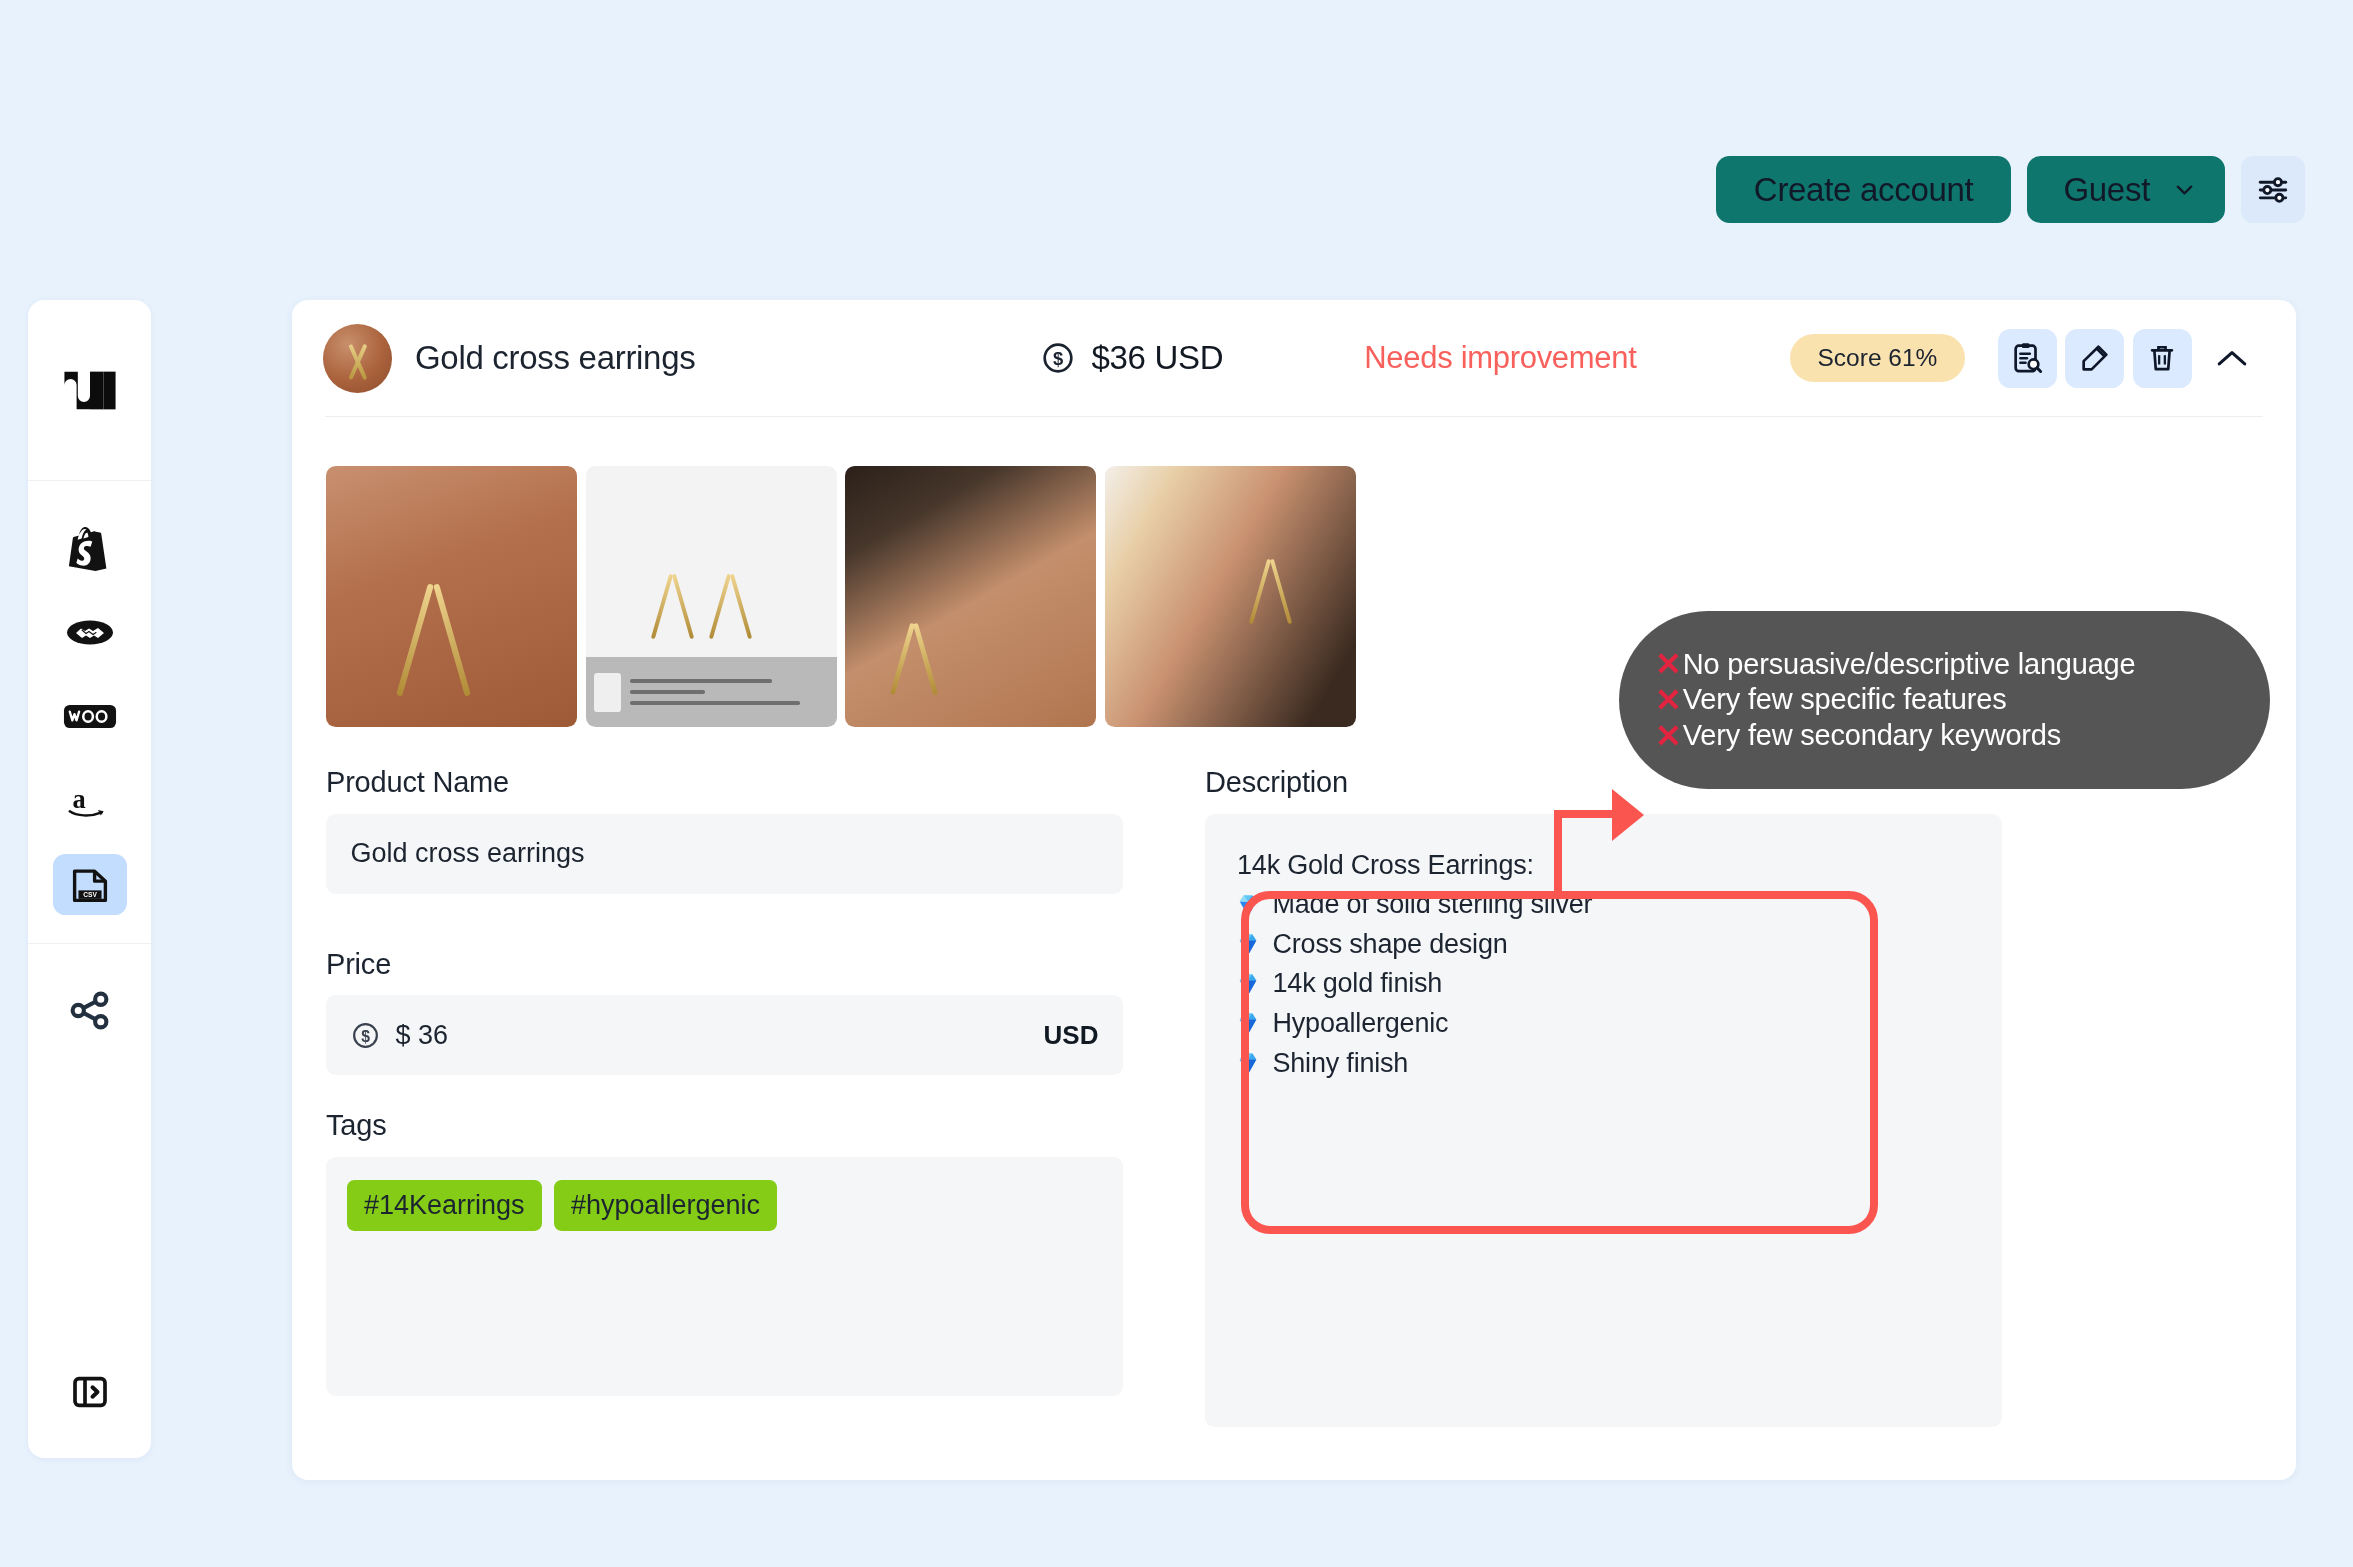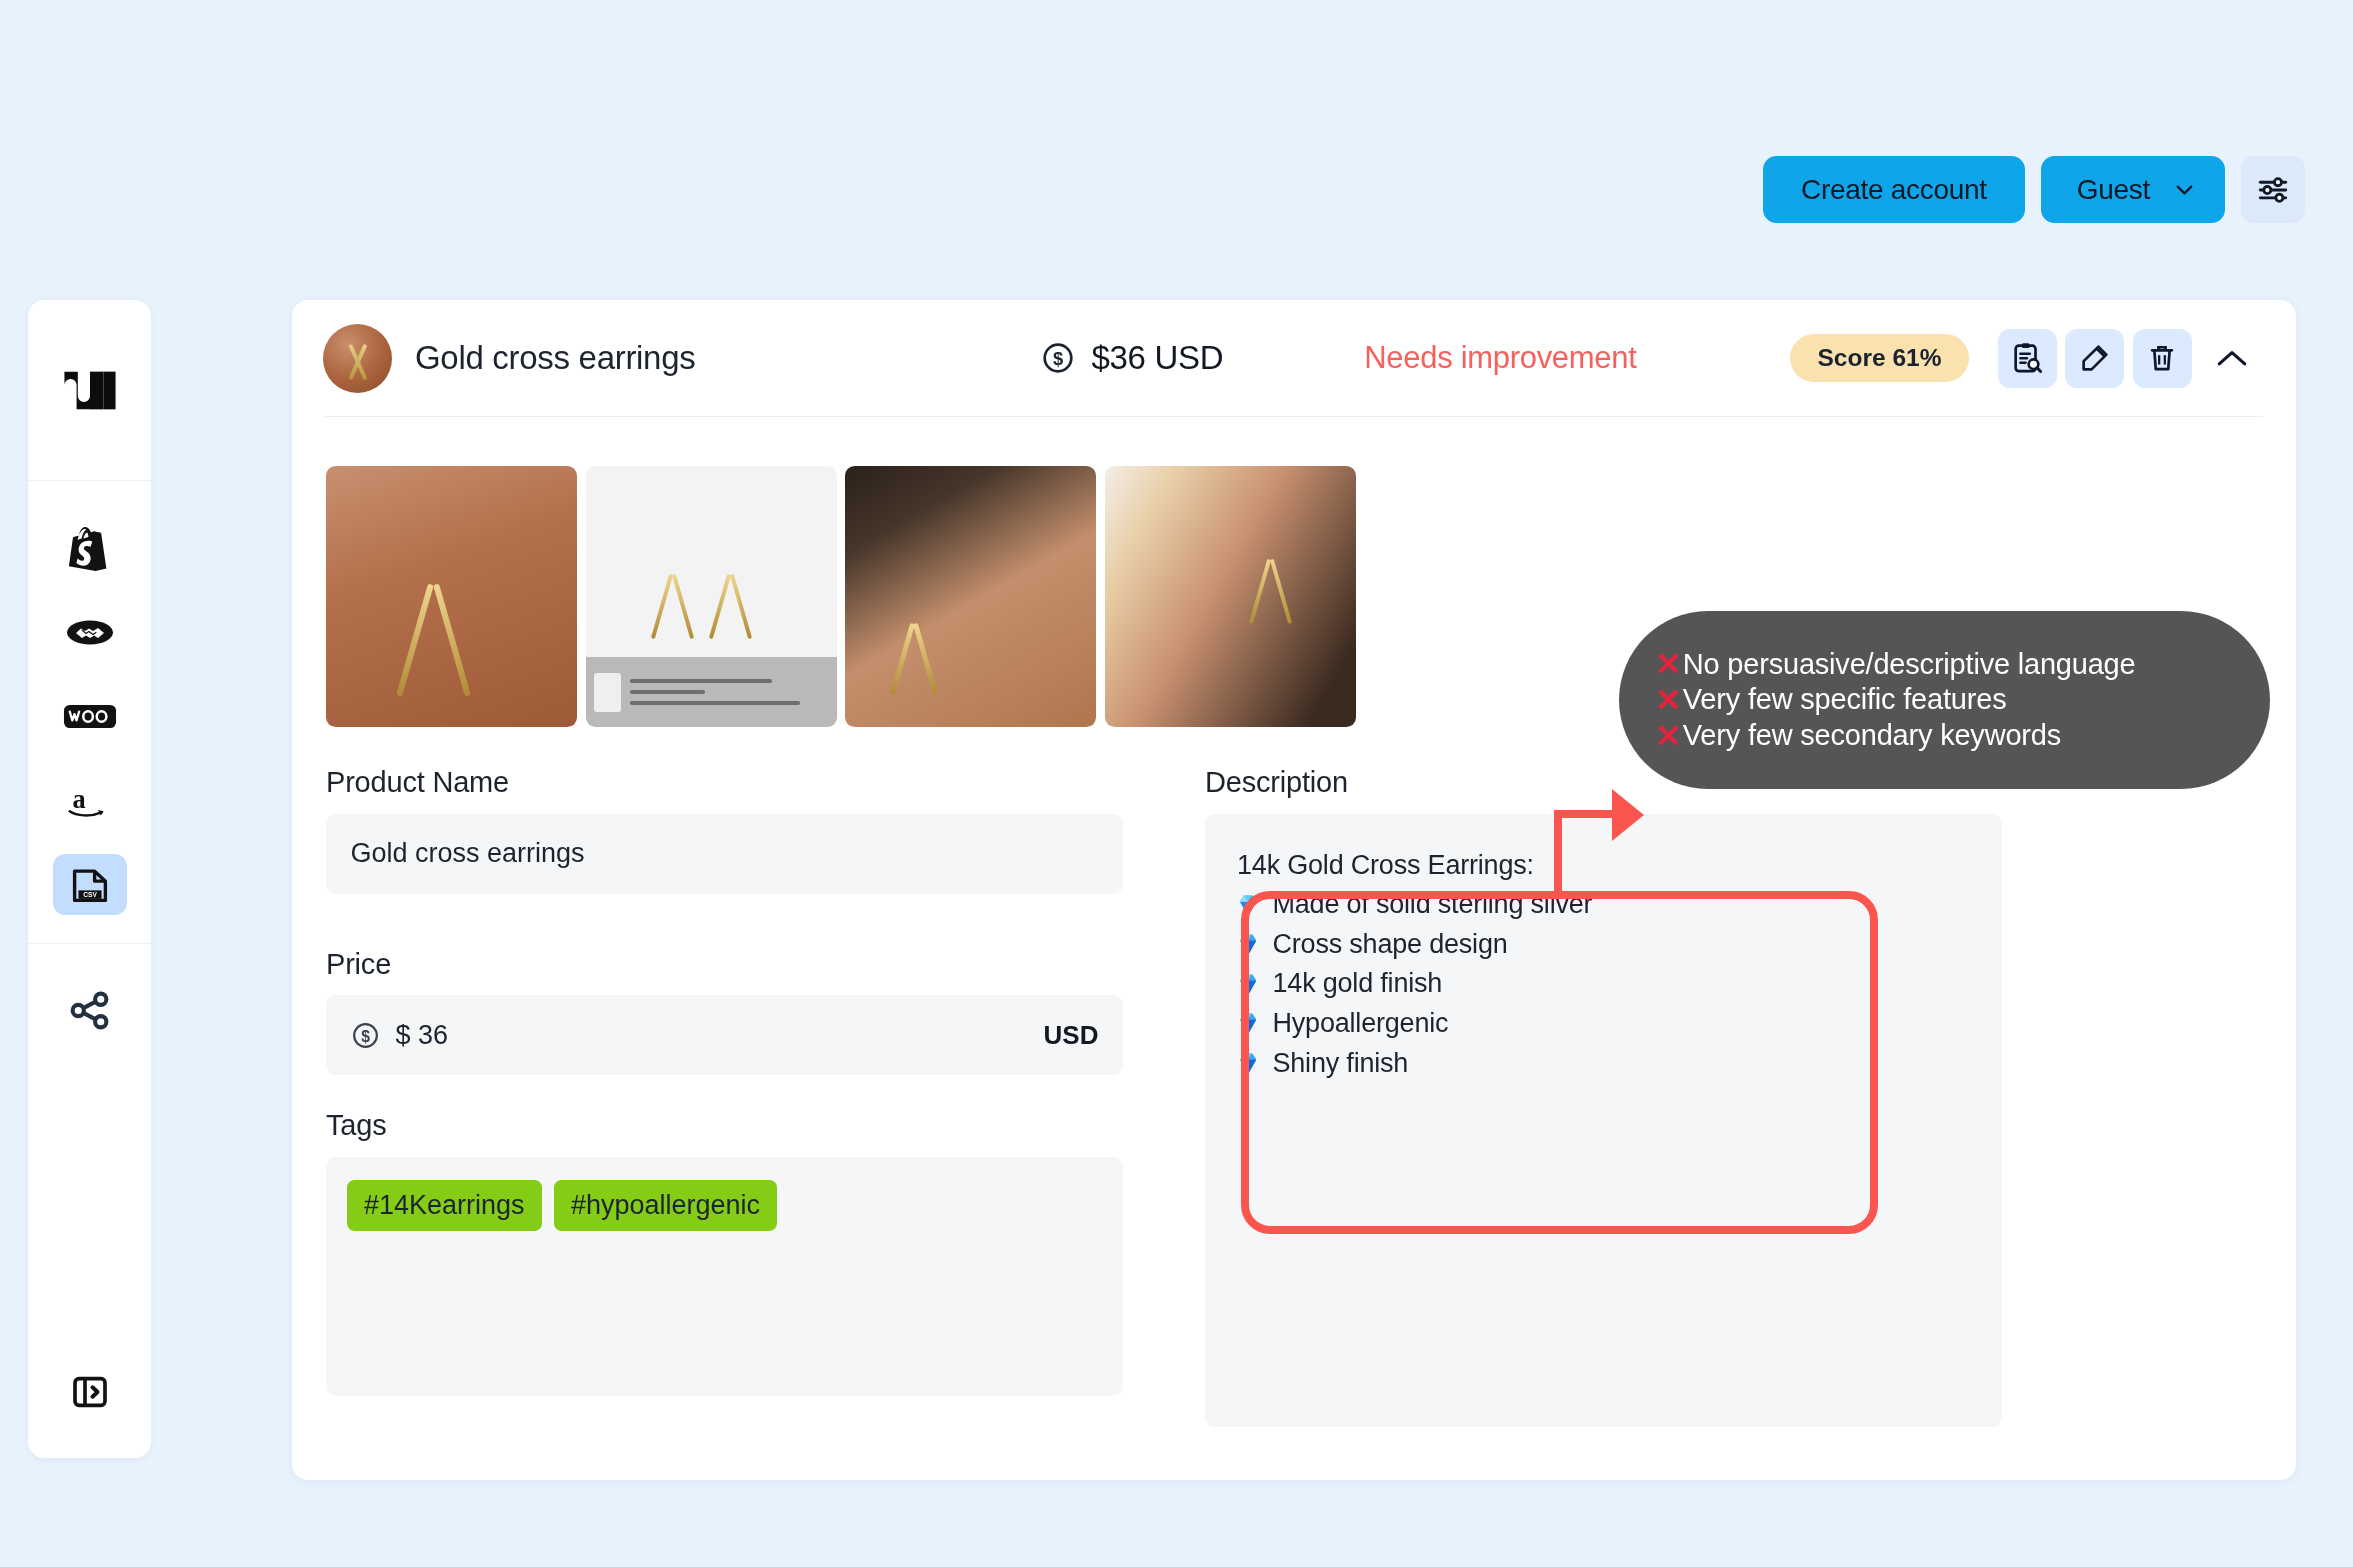--- a/index.html
+++ b/index.html
@@ -10,23 +10,23 @@
     overflow: hidden;
   }
   .page { position: relative; width: 2354px; height: 1567px; background: #e8f2fd; }
 
   
   .topbar {
     position: absolute; top: 156px; right: 49px;
     display: flex; align-items: center; gap: 16px;
   }
   .pill-btn {
-    background: #0ea5e9; border: none; border-radius: 13.5px;
+    background: #0f766e; border: none; border-radius: 13.5px;
     height: 67px; display: flex; align-items: center; justify-content: center;
-    padding: 0 38px; font-size: 28px; color: #111827;
+    padding: 0 38px; font-size: 33px; color: #111827;
     font-family: "Liberation Sans", sans-serif; cursor: pointer;
     letter-spacing: -0.3px;
   }
   .pill-btn.guest { padding: 0 29px 0 36px; gap: 23px; }
   .chev-dn { width: 23px; height: 23px; display:block; }
   .icon-sq {
     background: #dbe9fa; border: none; border-radius: 12.3px;
     width: 64px; height: 67px; display: flex; align-items: center; justify-content: center;
     cursor: pointer;
   }
@@ -77,21 +77,21 @@
     border-radius: 2.5px;
   }
   .prod-thumb::before { transform: translate(-50%,-50%) rotate(24deg); }
   .prod-thumb::after  { transform: translate(-50%,-50%) rotate(-24deg); }
   .prod-name { font-size: 33px; color: #1c2430; margin-left: 23px; letter-spacing: -0.3px; white-space: nowrap; }
   .price-wrap { display: flex; align-items: center; gap: 16px; margin-left: 346px; }
   .price-txt { font-size: 33px; font-weight: normal; color: #121922; letter-spacing: -0.3px; white-space: nowrap; }
   .needs { font-size: 31px; color: #f8605c; margin-left: 141px; white-space: nowrap; letter-spacing: -0.3px; }
   .score {
     margin-left: 153px; background: #fae2ae; border-radius: 24.5px;
-    padding: 9.8px 28px; font-size: 24.5px; font-weight: bold; color: #1b2330; white-space: nowrap;
+    padding: 9.8px 28px; font-size: 24.5px; font-weight: normal; color: #1b2330; white-space: nowrap;
   }
   .head-actions { margin-left: auto; display: flex; align-items: center; gap: 8.6px; }
   .act-btn {
     width: 59px; height: 59px; border-radius: 12.3px; background: #dbeafe;
     display: flex; align-items: center; justify-content: center; cursor: pointer; border: none;
   }
   .collapse-btn { width: 55px; height: 55px; display:flex; align-items:center; justify-content:center; background:none; border:none; cursor:pointer; margin-left:3.7px;}
 
   
   .gallery { display: flex; gap: 8.6px; padding: 50px 0 0 34px; }

